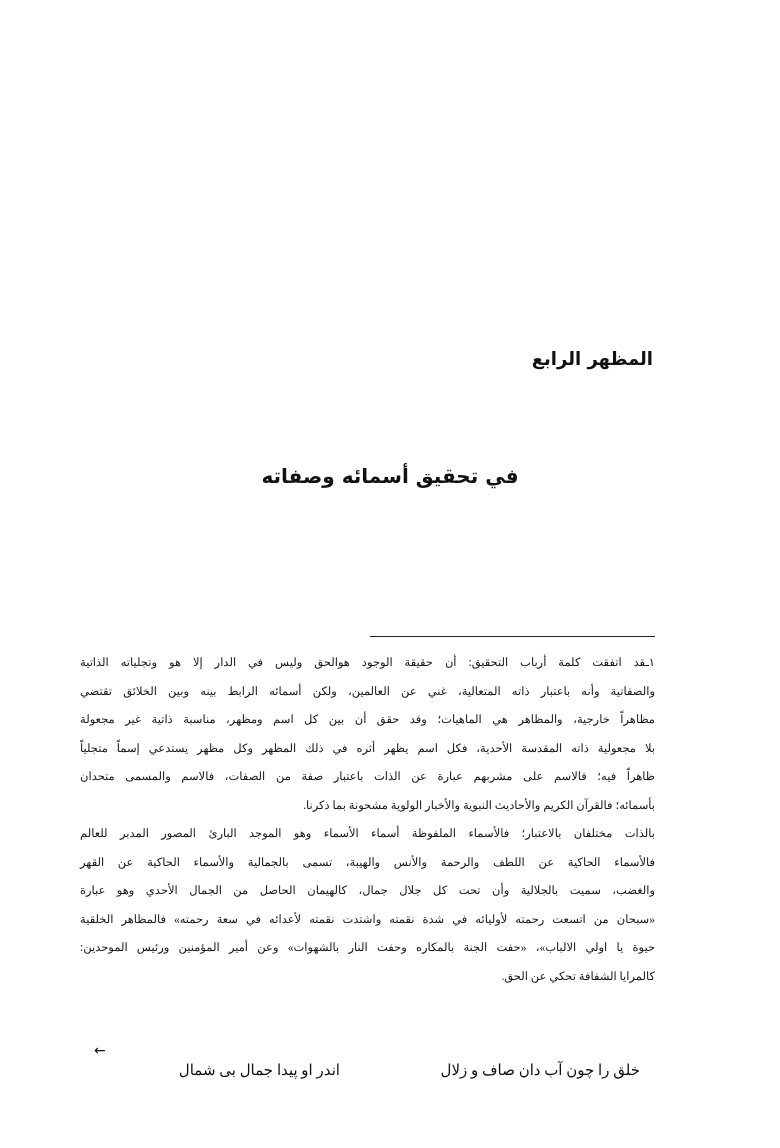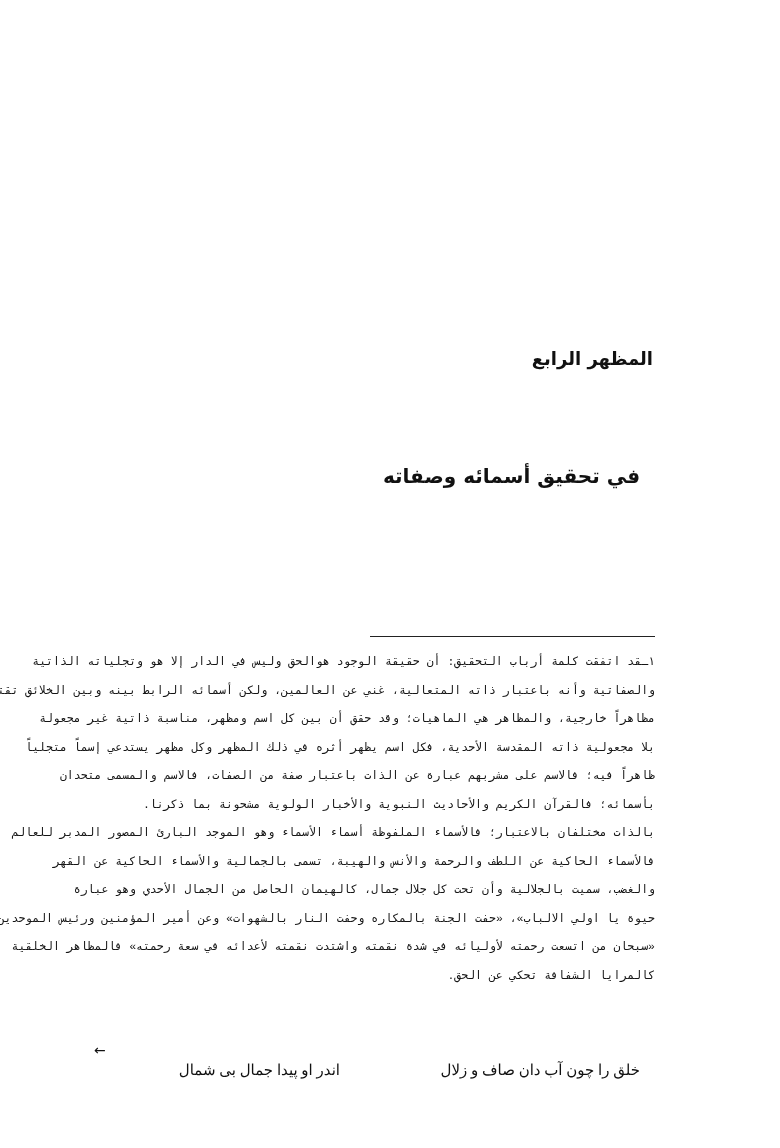--- a/index.html
+++ b/index.html
@@ -30,20 +30,21 @@
       font-weight: bold;
       font-size: 18px;
       white-space: nowrap;
     }
     .title-block {
       position: absolute;
       left: 140px;
       width: 500px;
       top: 458px;
       direction: rtl;
+      text-align: center;
       font-family: "DejaVu Sans", sans-serif;
       font-weight: bold;
       font-size: 20px;
       line-height: 36px;
     }
     .body-text {
       position: absolute;
       right: 127px;
       top: 575px;
       width: 560px;
@@ -65,21 +66,21 @@
       width: 285px;
       height: 0;
       border-top: 1px solid #222222;
     }
     .footnotes {
       position: absolute;
       right: 125px;
       top: 651px;
       width: 575px;
       direction: rtl;
-      font-family: Liberation Mono, monospace;
+      font-family: Liberation Serif, serif;
       font-size: 11.5px;
       color: #151515;
     }
     .fn-line {
       height: 28.5px;
       line-height: 22px;
       white-space: nowrap;
       text-align: justify;
       text-align-last: justify;
     }
@@ -122,22 +123,22 @@
   <div class="footnotes">
     <div class="fn-line">١ـقد اتفقت كلمة أرباب التحقيق: أن حقيقة الوجود هوالحق وليس في الدار إلا هو وتجلياته الذاتية</div>
     <div class="fn-line">والصفاتية وأنه باعتبار ذاته المتعالية، غني عن العالمين، ولكن أسمائه الرابط بينه وبين الخلائق تقتضي</div>
     <div class="fn-line">مظاهراً خارجية، والمظاهر هي الماهيات؛ وقد حقق أن بين كل اسم ومظهر، مناسبة ذاتية غير مجعولة</div>
     <div class="fn-line">بلا مجعولية ذاته المقدسة الأحدية، فكل اسم يظهر أثره في ذلك المظهر وكل مظهر يستدعي إسماً متجلياً</div>
     <div class="fn-line">ظاهراً فيه؛ فالاسم على مشربهم عبارة عن الذات باعتبار صفة من الصفات، فالاسم والمسمى متحدان</div>
     <div class="fn-line last">بأسمائه؛ فالقرآن الكريم والأحاديث النبوية والأخبار الولوية مشحونة بما ذكرنا.</div>
     <div class="fn-line">بالذات مختلفان بالاعتبار؛ فالأسماء الملفوظة أسماء الأسماء وهو الموجد البارئ المصور المدبر للعالم</div>
     <div class="fn-line">فالأسماء الحاكية عن اللطف والرحمة والأنس والهيبة، تسمى بالجمالية والأسماء الحاكية عن القهر</div>
     <div class="fn-line">والغضب، سميت بالجلالية وأن تحت كل جلال جمال، كالهيمان الحاصل من الجمال الأحدي وهو عبارة</div>
+    <div class="fn-line">«سبحان من اتسعت رحمته لأوليائه في شدة نقمته واشتدت نقمته لأعدائه في سعة رحمته» فالمظاهر الخلقية</div>
     <div class="fn-line">حيوة يا اولي الالباب»، «حفت الجنة بالمكاره وحفت النار بالشهوات» وعن أمير المؤمنين ورئيس الموحدين:</div>
-    <div class="fn-line">«سبحان من اتسعت رحمته لأوليائه في شدة نقمته واشتدت نقمته لأعدائه في سعة رحمته» فالمظاهر الخلقية</div>
     <div class="fn-line last">كالمرايا الشفافة تحكي عن الحق.</div>
   </div>
 
   <div class="verse verse-a">خلق را چون آب دان صاف و زلال</div>
   <div class="verse verse-b">اندر او پیدا جمال بی شمال</div>
 
   <div class="continue-arrow">←</div>
 
 </div>
 

